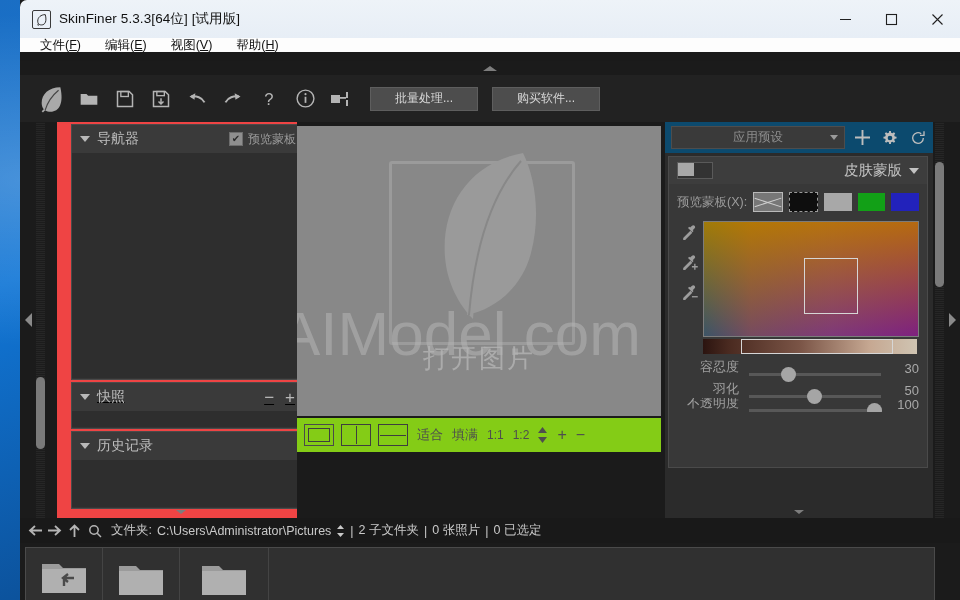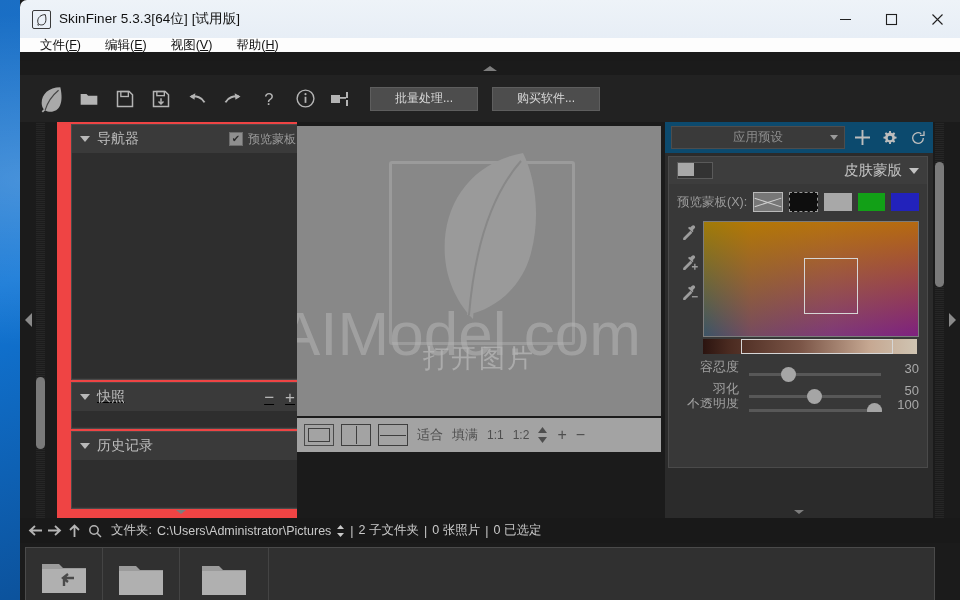--- a/index.html
+++ b/index.html
@@ -177,21 +177,21 @@
     font-size:26px;color:#ababab;letter-spacing:2px;
   }
   .watermark{
     position:absolute;left:-18px;top:172px;width:700px;
     font-size:62px;color:rgba(180,180,180,.55);
     font-family:"Liberation Sans",sans-serif;white-space:nowrap;
     pointer-events:none;
   }
   .viewbar{
     position:absolute;left:0;top:296px;width:364px;height:34px;
-    background:#a3a3a3;display:flex;align-items:center;
+    background:#84cc16;display:flex;align-items:center;
   }
   .vb-ico{
     height:20px;margin-left:7px;display:flex;align-items:center;justify-content:center;
     color:#555;
   }
   .vb-mode{
     width:28px;height:20px;border:1px solid #3e3e3e;margin-left:7px;
     position:relative;
   }
   .vb-mode.sel{border-color:#4a4a4a;}

